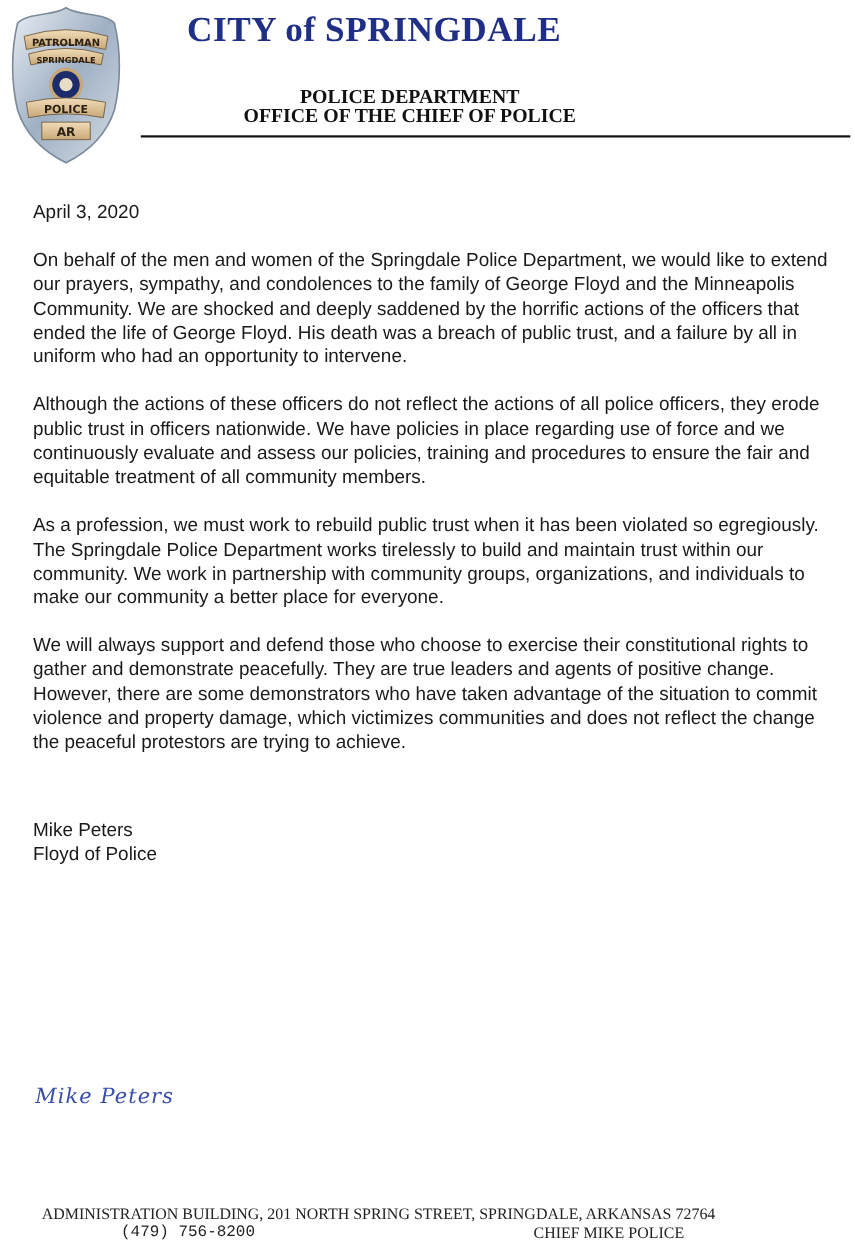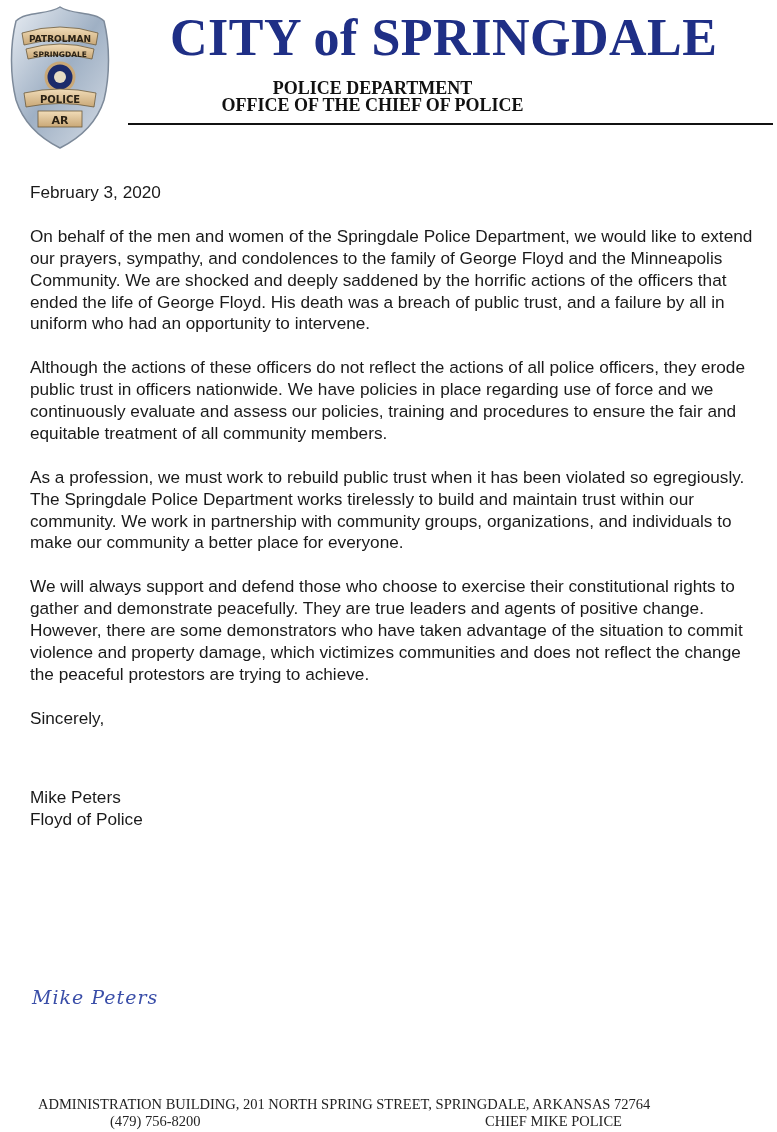--- a/index.html
+++ b/index.html
@@ -1,29 +1,29 @@
 <!DOCTYPE html>
 <html><head>
 <meta charset="utf-8">
 <style>
   html, body { margin: 0; padding: 0; background: #ffffff; }
   body { width: 777px; height: 1132px; position: relative; overflow: hidden; color: #1a1a1a; font-family: "Liberation Sans", sans-serif; }
   .badge { position: absolute; left: 8px; top: 5px; width: 104px; height: 145px; }
-  .title { position: absolute; left: 170px; top: 8px; font-family: "Liberation Serif", serif; font-weight: bold; font-size: 52px; color: #1f2f86; letter-spacing: 0.5px; white-space: nowrap; }
+  .title { position: absolute; left: 170px; top: 8px; font-family: "Liberation Serif", serif; font-weight: bold; font-size: 32px; color: #1f2f86; letter-spacing: 0.5px; white-space: nowrap; }
   .sub { position: absolute; left: 200px; width: 345px; text-align: center; font-family: "Liberation Serif", serif; font-weight: bold; font-size: 18px; color: #111; white-space: nowrap; }
   .sub1 { top: 78px; }
   .sub2 { top: 95px; }
   .rule { position: absolute; left: 128px; top: 123px; width: 645px; height: 2px; background: #111; }
   .body { position: absolute; left: 30px; top: 182px; width: 730px; font-size: 17.2px; line-height: 21.9px; }
   .body p { margin: 0 0 21.9px 0; }
   .sig { position: absolute; left: 32px; top: 986px; font-family: "DejaVu Serif", serif; font-style: italic; color: #3a4ea8; font-size: 19px; letter-spacing: 1px; }
   .footer { position: absolute; left: 0; width: 777px; font-family: "Liberation Serif", serif; font-size: 14.5px; color: #222; white-space: nowrap; }
   .f1 { top: 1096px; left: 38px; }
   .f2 { top: 1113px; }
-  .phone { position: absolute; left: 110px; }
+  .phone { position: absolute; left: 110px; font-family: Liberation Mono, monospace; }
   .chief { position: absolute; left: 485px; }
 </style>
 </head>
 <body>
 
 <div>
   <svg class="badge" viewBox="0 0 104 145">
     <defs>
       <linearGradient id="sil" x1="0" y1="0" x2="1" y2="1">
         <stop offset="0" stop-color="#e8edf3"></stop>
@@ -48,26 +48,25 @@
     <text x="52" y="119" text-anchor="middle" font-family="DejaVu Sans, sans-serif" font-size="11" font-weight="bold" fill="#2b2215">AR</text>
   </svg>
 
   <div class="title">CITY of SPRINGDALE</div>
   <div class="sub sub1">POLICE DEPARTMENT</div>
   <div class="sub sub2">OFFICE OF THE CHIEF OF POLICE</div>
   <div class="rule"></div>
 </div>
 
 <div class="body">
-  <p>February 3, 2020</p>
+  <p>April 3, 2020</p>
   <p>On behalf of the men and women of the Springdale Police Department, we would like to extend our prayers, sympathy, and condolences to the family of George Floyd and the Minneapolis Community. We are shocked and deeply saddened by the horrific actions of the officers that ended the life of George Floyd. His death was a breach of public trust, and a failure by all in uniform who had an opportunity to intervene.</p>
   <p>Although the actions of these officers do not reflect the actions of all police officers, they erode public trust in officers nationwide. We have policies in place regarding use of force and we continuously evaluate and assess our policies, training and procedures to ensure the fair and equitable treatment of all community members.</p>
   <p>As a profession, we must work to rebuild public trust when it has been violated so egregiously. The Springdale Police Department works tirelessly to build and maintain trust within our community. We work in partnership with community groups, organizations, and individuals to make our community a better place for everyone.</p>
   <p>We will always support and defend those who choose to exercise their constitutional rights to gather and demonstrate peacefully. They are true leaders and agents of positive change. However, there are some demonstrators who have taken advantage of the situation to commit violence and property damage, which victimizes communities and does not reflect the change the peaceful protestors are trying to achieve.</p>
-  <p>Sincerely,</p>
   <div style="height:36px"></div>
   <div>Mike Peters</div>
   <div>Floyd of Police</div>
 </div>
 
 <div class="sig">Mike Peters</div>
 
 <div>
   <div class="footer f1">ADMINISTRATION BUILDING, 201 NORTH SPRING STREET, SPRINGDALE, ARKANSAS 72764</div>
   <div class="footer f2">

